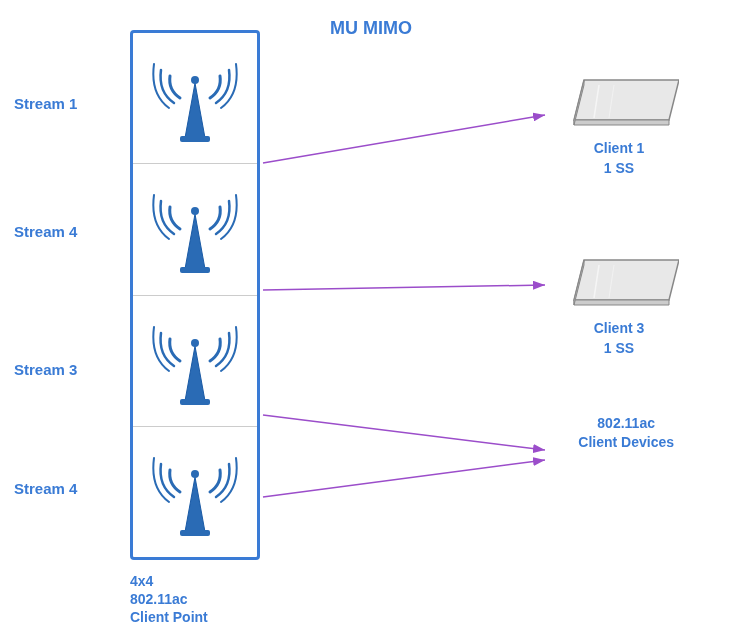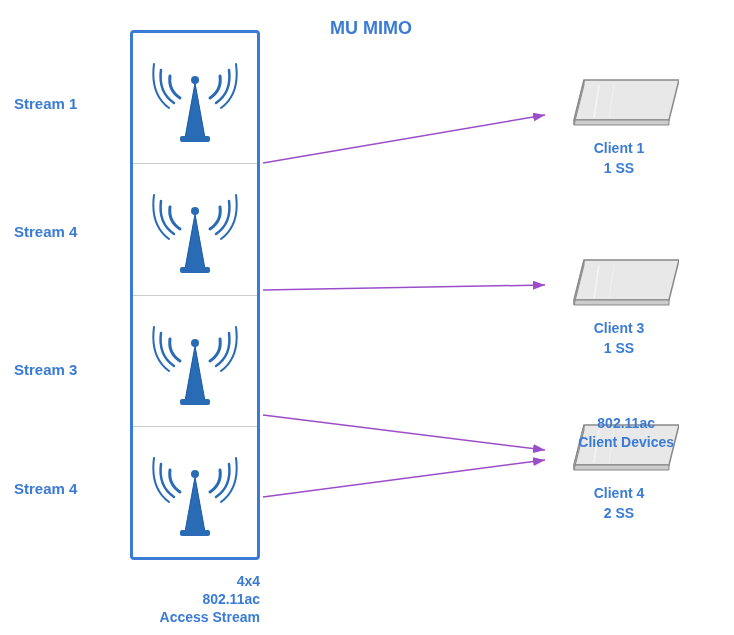--- a/index.html
+++ b/index.html
@@ -68,21 +68,21 @@
       font-size: 15px;
       font-weight: bold;
     }
 
     
     .ap-caption {
       position: absolute;
       top: 572px;
       left: 130px;
       width: 130px;
-      text-align: right;
+      text-align: left;
       color: #3a7bd5;
       font-size: 14px;
       font-weight: bold;
       line-height: 1.3;
     }
 
     
     .client-device {
       position: absolute;
     }
@@ -189,21 +189,21 @@
         <path d="M66,55 Q82,44 79,22" fill="none" stroke="#2a6bb5" stroke-width="2.5" stroke-linecap="round"></path>
         <path d="M71,60 Q90,46 86,16" fill="none" stroke="#2a6bb5" stroke-width="2" stroke-linecap="round"></path>
         <circle cx="45" cy="32" r="4" fill="#2a6bb5"></circle>
       </svg>
     </div>
   </div>
 
   <div class="ap-caption">
     <span>4x4</span><br>
     <span>802.11ac</span><br>
-    <span>Access Stream</span>
+    <span>Client Point</span>
   </div>
 
   <div class="client-device" style="top:55px; right:55px;">
     <svg width="120" height="80" viewBox="0 0 120 80">
 
       <g transform="translate(10,10)">
 
         <polygon points="5,55 100,55 110,15 15,15" fill="#e8e8e8" stroke="#888" stroke-width="1.5"></polygon>
 
         <polygon points="5,55 100,55 100,60 5,60" fill="#ccc" stroke="#888" stroke-width="1"></polygon>
@@ -231,35 +231,20 @@
         <line x1="30" y1="20" x2="25" y2="53" stroke="#fff" stroke-width="1.5" opacity="0.6"></line>
         <line x1="45" y1="20" x2="40" y2="53" stroke="#fff" stroke-width="1" opacity="0.4"></line>
       </g>
     </svg>
     <div class="client-caption">
       <span>Client 3</span><br>
       <span>1 SS</span>
     </div>
   </div>
 
-  <div class="client-device" style="top:400px; right:55px;">
-    <svg width="120" height="80" viewBox="0 0 120 80">
-      <g transform="translate(10,10)">
-        <polygon points="5,55 100,55 110,15 15,15" fill="#e8e8e8" stroke="#888" stroke-width="1.5"></polygon>
-        <polygon points="5,55 100,55 100,60 5,60" fill="#ccc" stroke="#888" stroke-width="1"></polygon>
-        <polygon points="5,55 5,60 15,20 15,15" fill="#bbb" stroke="#888" stroke-width="1"></polygon>
-        <line x1="30" y1="20" x2="25" y2="53" stroke="#fff" stroke-width="1.5" opacity="0.6"></line>
-        <line x1="45" y1="20" x2="40" y2="53" stroke="#fff" stroke-width="1" opacity="0.4"></line>
-      </g>
-    </svg>
-    <div class="client-caption">
-      <span>Client 4</span><br>
-      <span>2 SS</span>
-    </div>
-  </div>
 
   <div class="client-devices-label">
     <span>802.11ac</span><br>
     <span>Client Devices</span>
   </div>
 
   <svg class="arrows" xmlns="http://www.w3.org/2000/svg">
     <defs>
       <marker id="arrowhead" markerWidth="8" markerHeight="6" refX="8" refY="3" orient="auto">
         <polygon points="0 0, 8 3, 0 6" fill="#9b4dca"></polygon>

